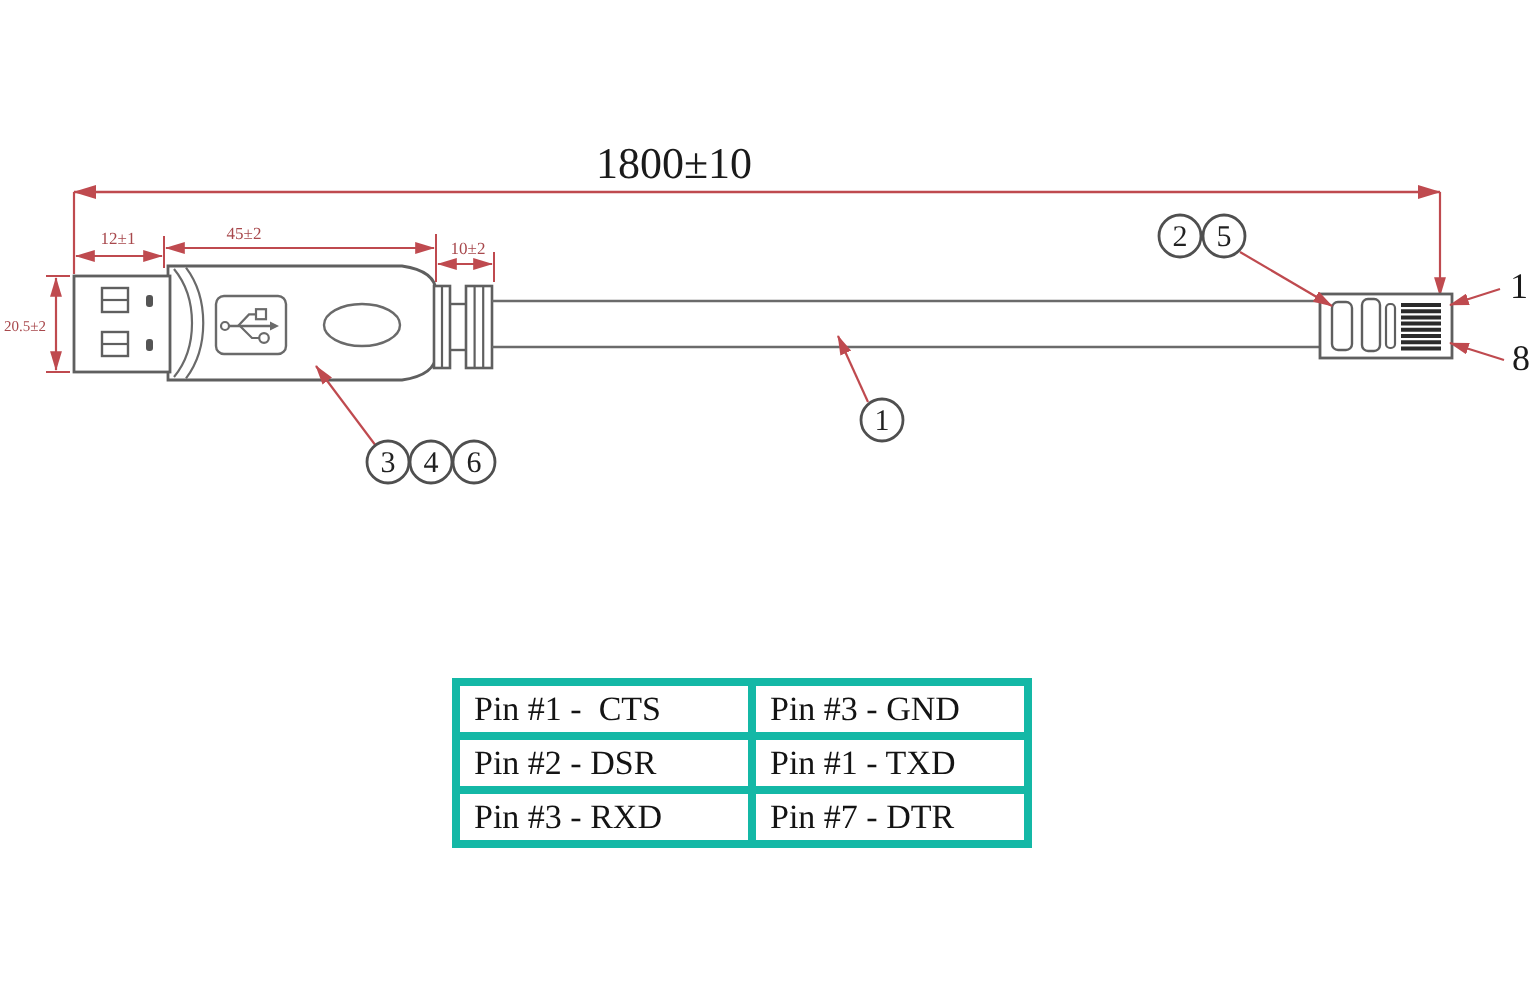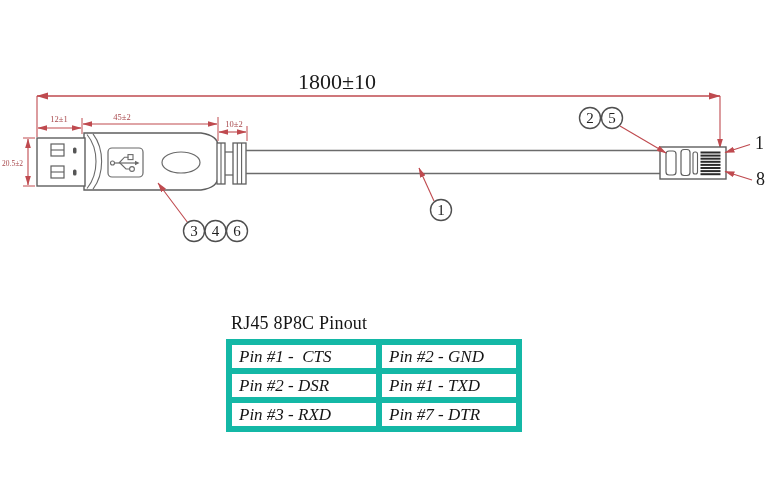--- a/index.html
+++ b/index.html
@@ -17,24 +17,24 @@
 
   .pinout-title {
     position:absolute; left:231px; top:313px;
     font-size:18px; color:#151515; letter-spacing:0.2px;
   }
   table.pinout {
     position:absolute; left:226px; top:339px;
     border-collapse:collapse; background:#fff;
   }
   table.pinout td {
-    border:6px solid #14b8a6;
+    border:4px solid #14b8a6;
     font-size:17px; color:#141414;
     height:21px; padding:1px 2px 1px 7px;
-    white-space:pre; vertical-align:middle;font-style:italic;
+    white-space:pre; vertical-align:middle;
   }
   td.c1 { width:135px; }
   td.c2 { width:125px; }
 </style>
 </head>
 <body>
 
 <div class="stage">
 
   <svg class="diagram" width="770" height="310" viewBox="0 0 770 310">
@@ -162,27 +162,26 @@
     <g>
       <line x1="750" y1="144.5" x2="725" y2="152.5" stroke="#bf4a4f" stroke-width="1.1" marker-end="url(#arr)"></line>
       <text x="755" y="149" font-size="18" text-anchor="start" class="main-text">1</text>
     </g>
     <g>
       <line x1="752" y1="180" x2="725" y2="171.5" stroke="#bf4a4f" stroke-width="1.1" marker-end="url(#arr)"></line>
       <text x="756" y="185" font-size="18" text-anchor="start" class="main-text">8</text>
     </g>
   </svg>
 
-  <div class="pinout-title">RJ45 8P8C Pinout</div>
 
   <table class="pinout">
     <tbody>
         <tr>
       <td class="c1">Pin #1 -  CTS</td>
-      <td class="c2">Pin #2 - GND</td>
+      <td class="c2">Pin #3 - GND</td>
     </tr>
     <tr>
       <td class="c1">Pin #2 - DSR</td>
       <td class="c2">Pin #1 - TXD</td>
     </tr>
     <tr>
       <td class="c1">Pin #3 - RXD</td>
       <td class="c2">Pin #7 - DTR</td>
     </tr>
   </tbody>

